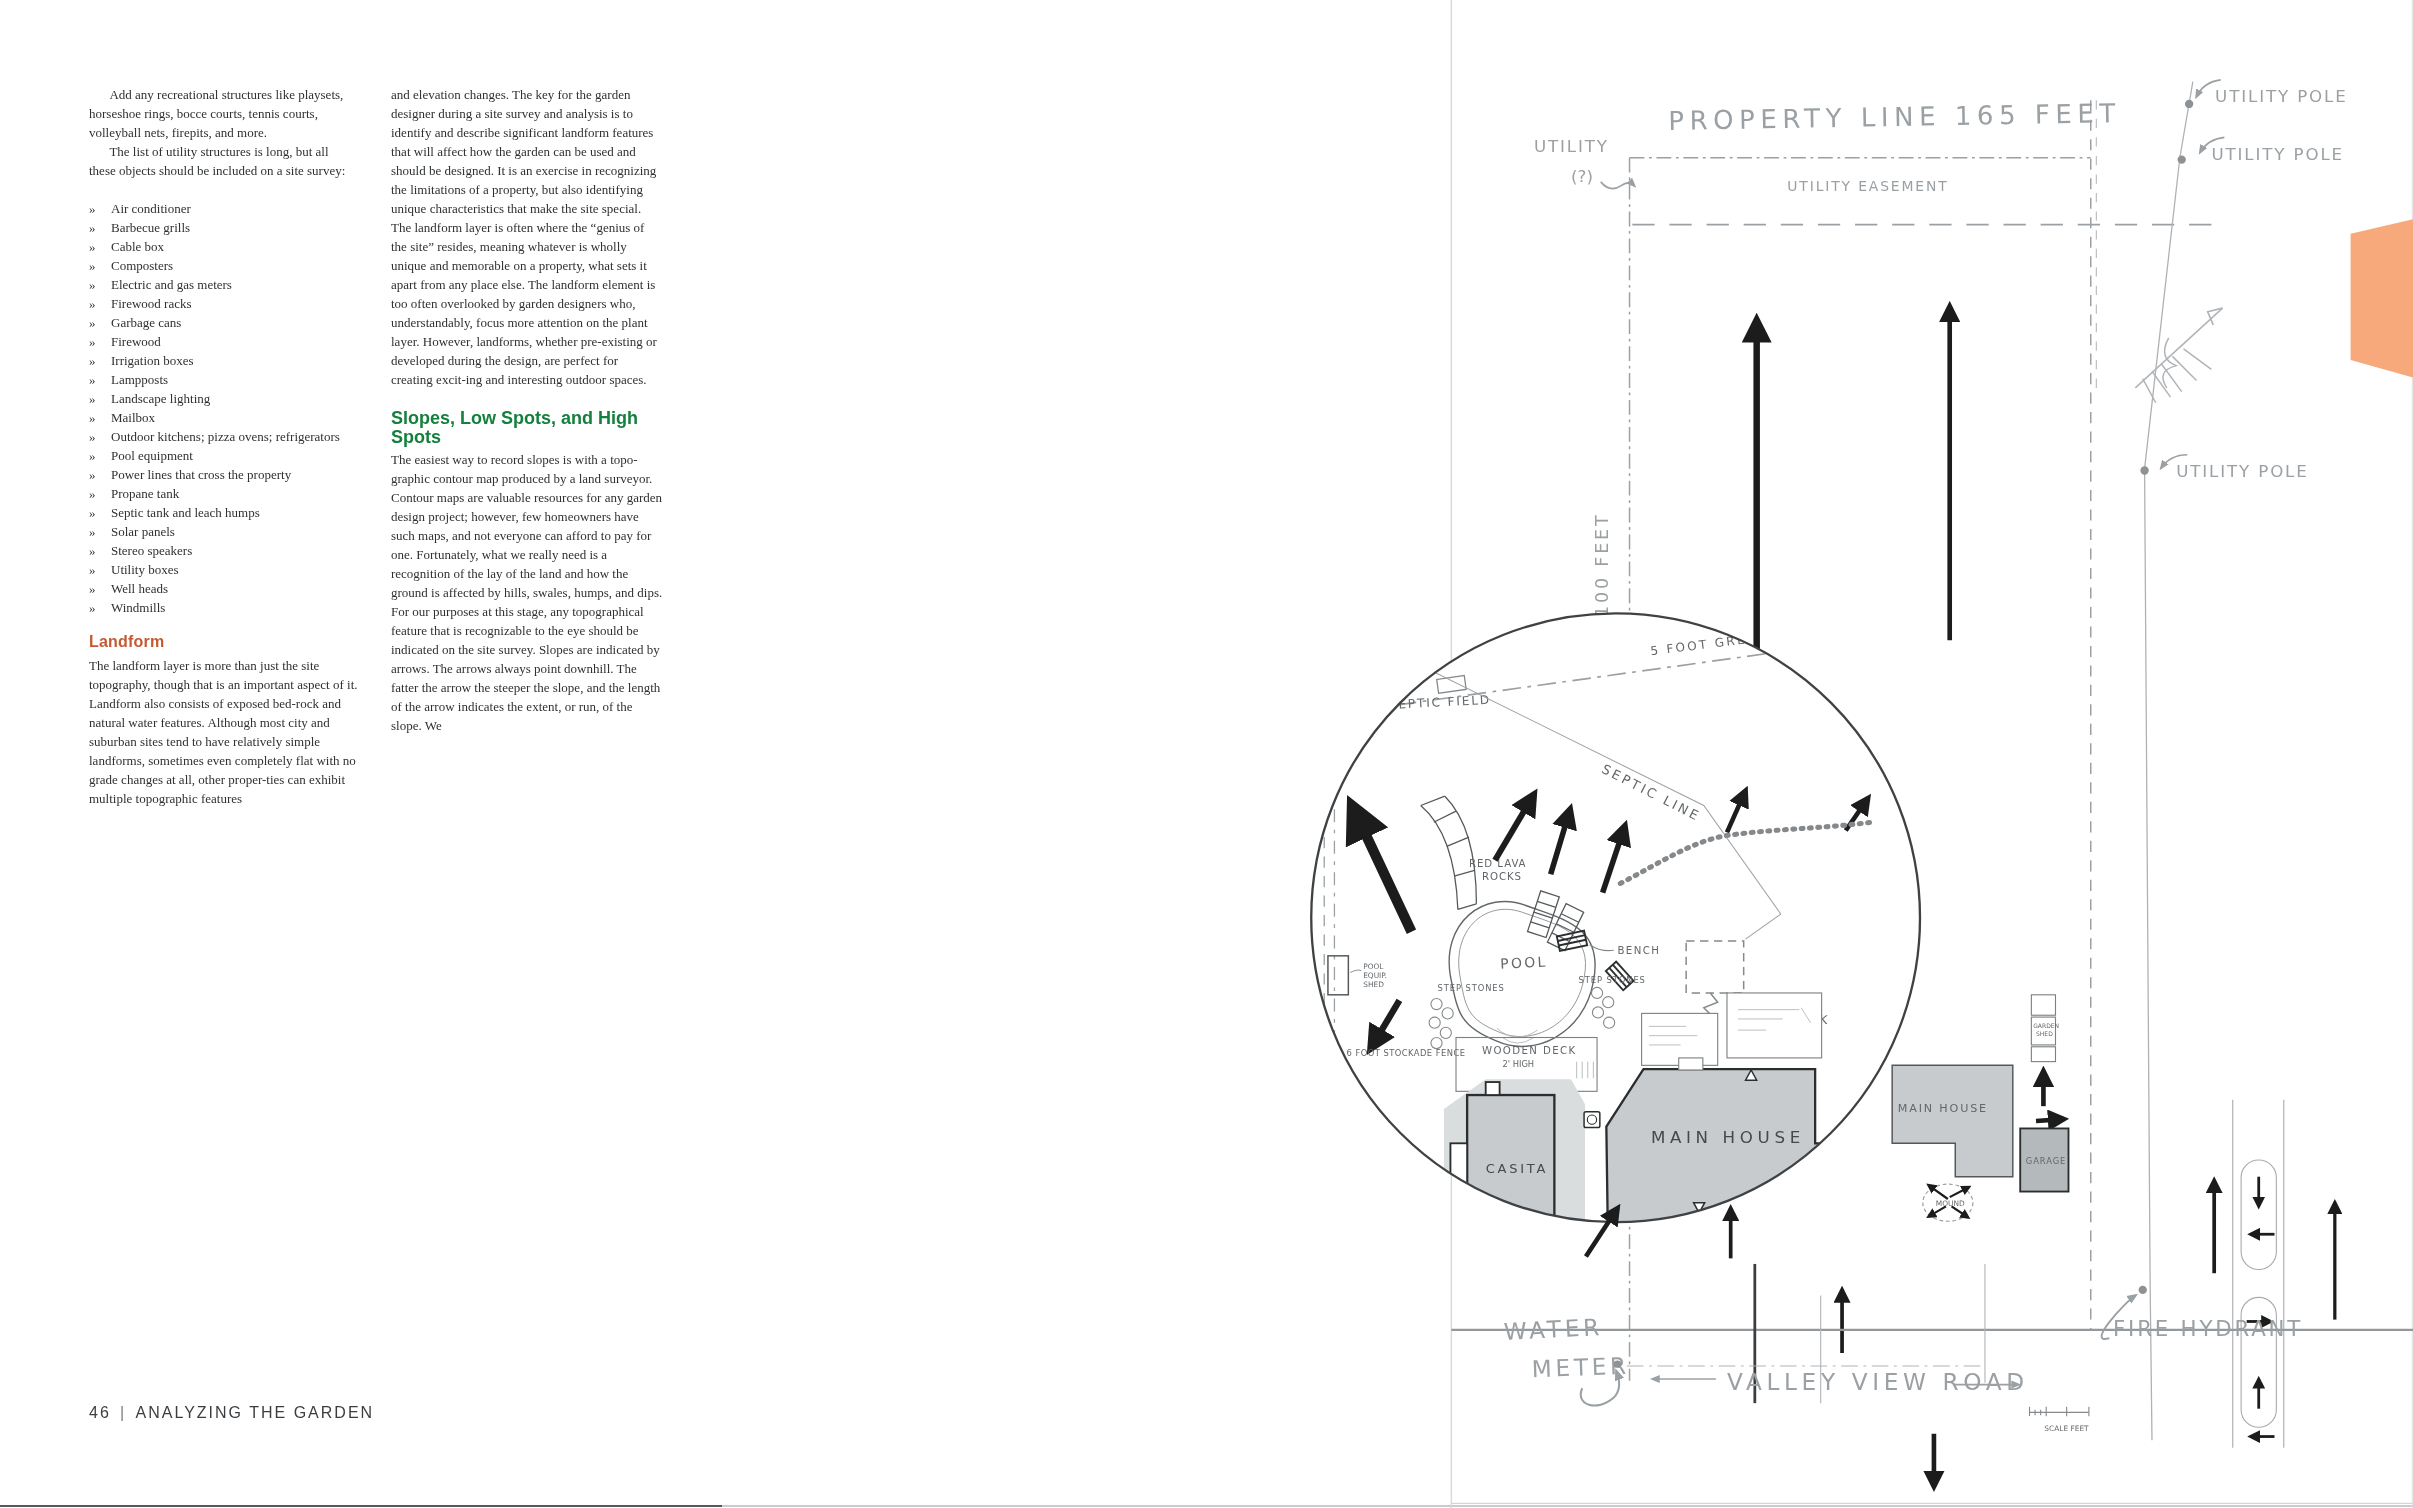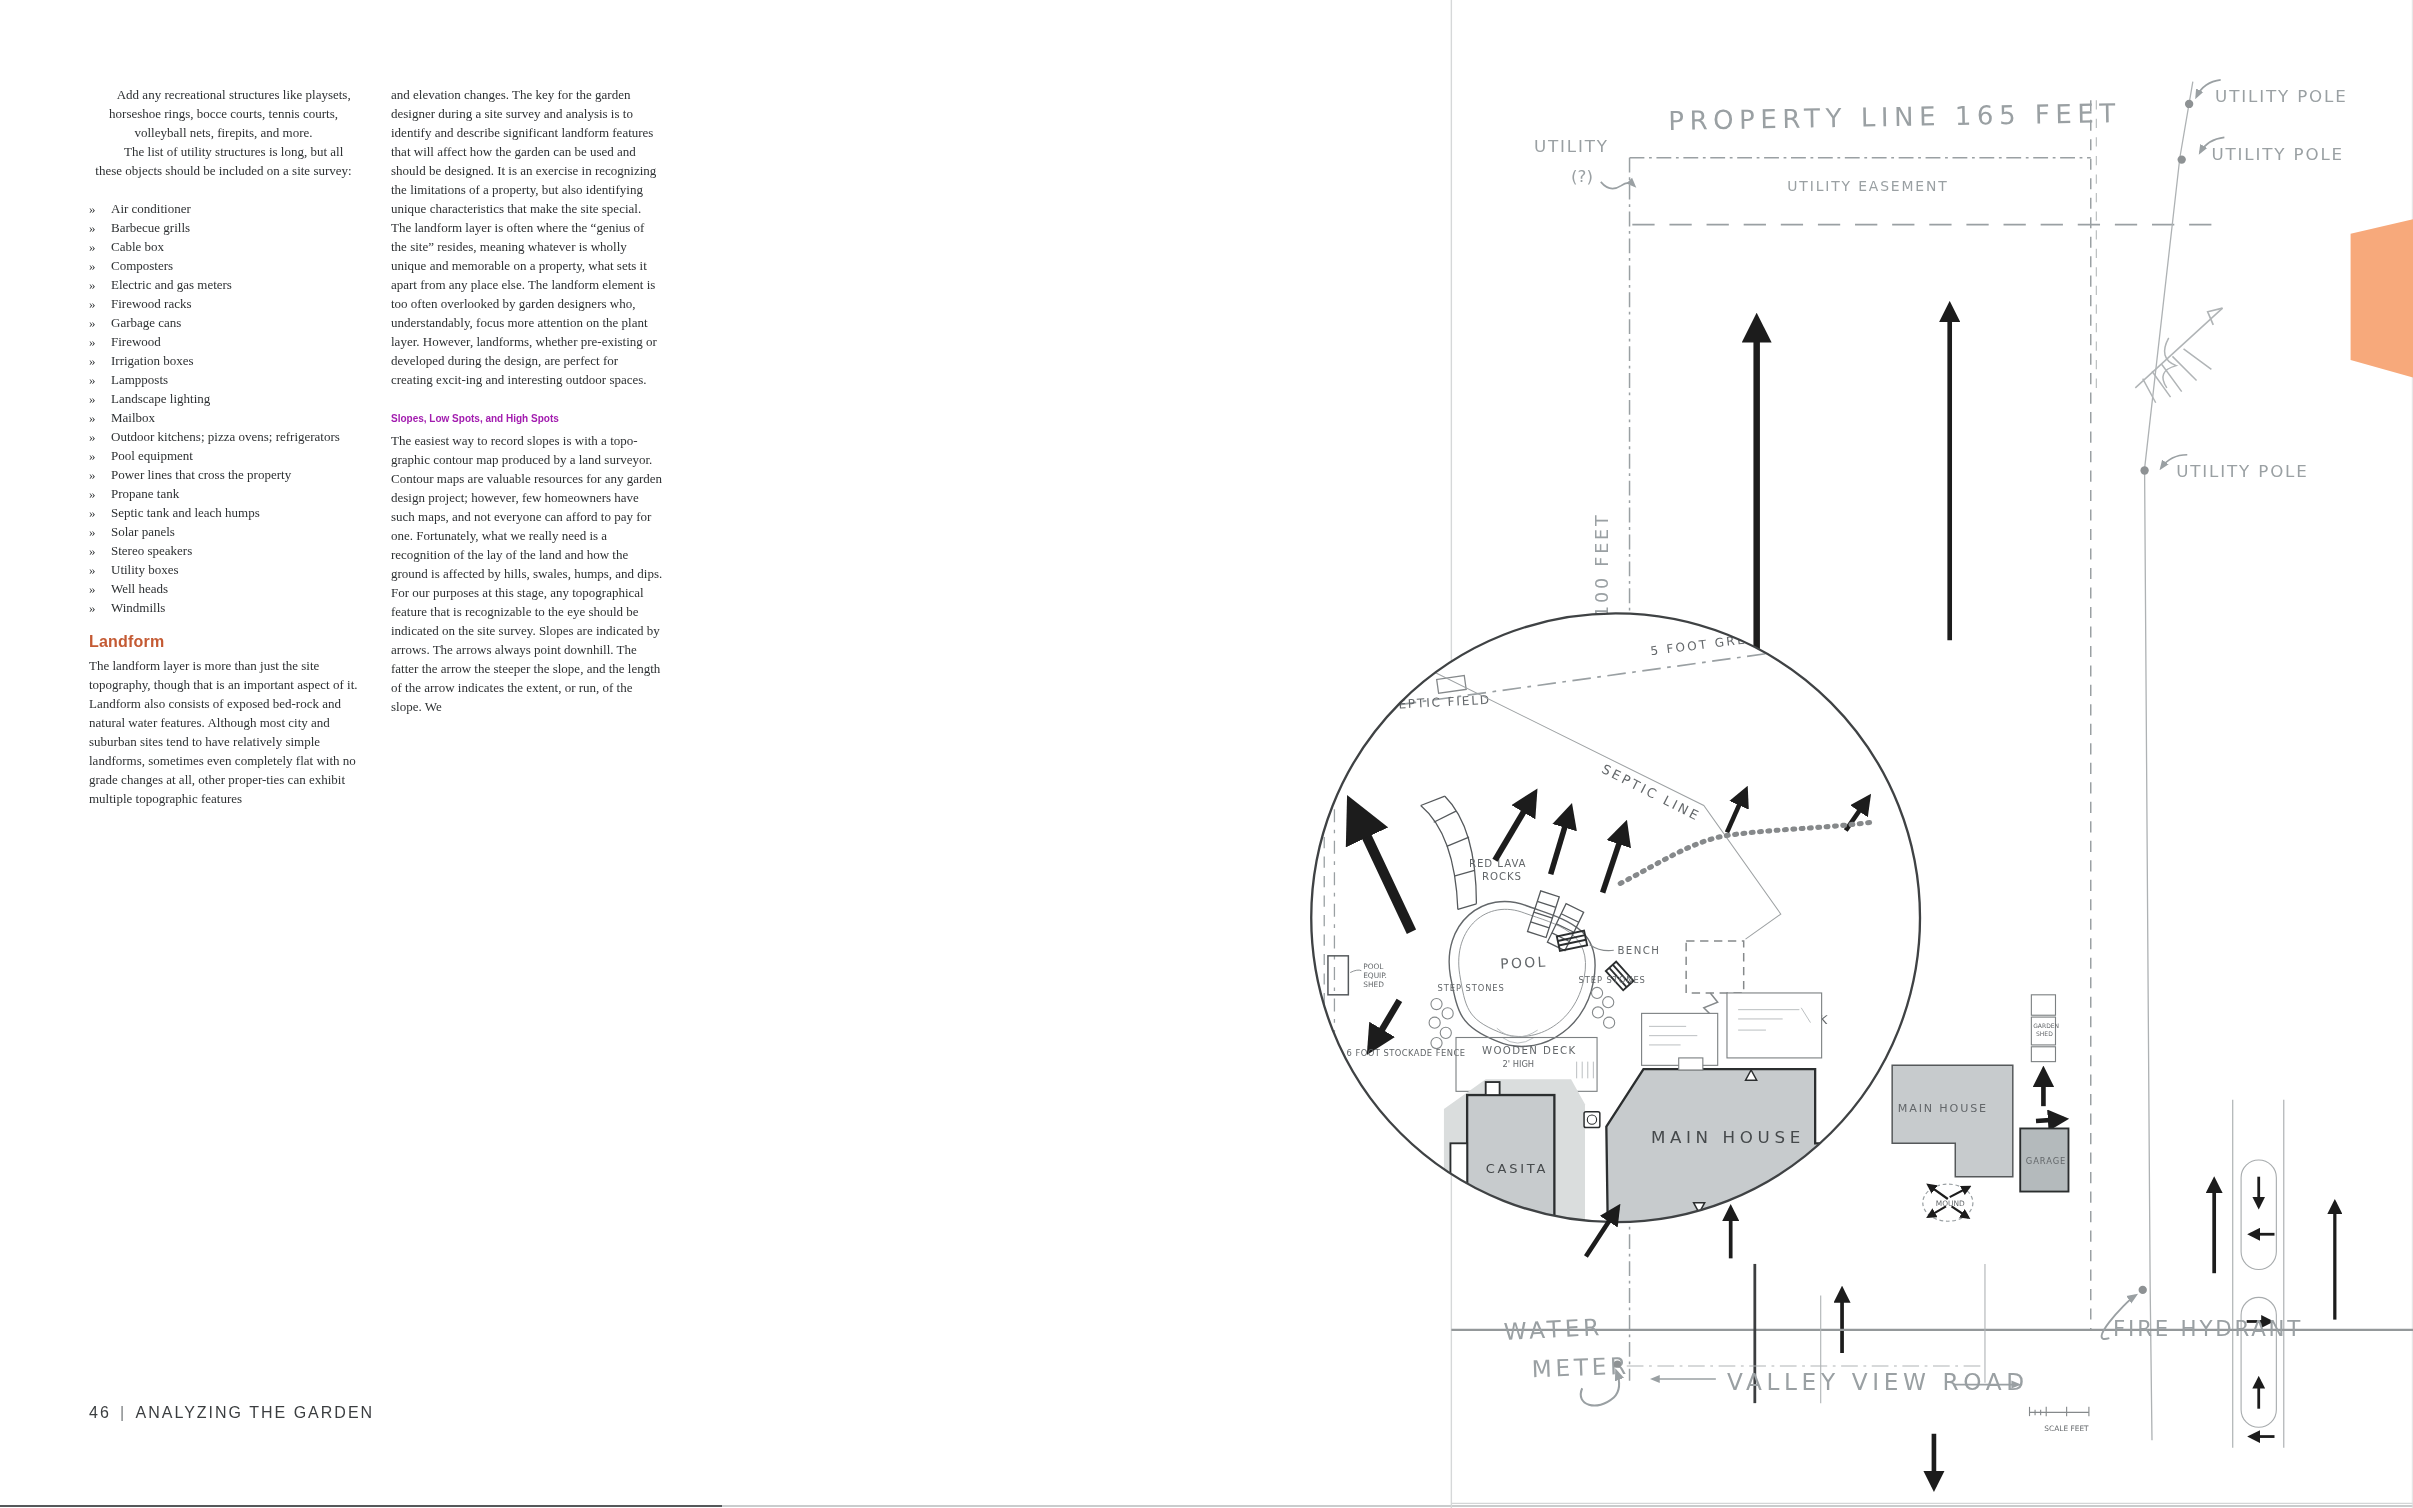--- a/index.html
+++ b/index.html
@@ -3,28 +3,28 @@
 <meta charset="utf-8">
 <style>
   html,body{margin:0;padding:0;}
   body{width:2413px;height:1508px;position:relative;background:#ffffff;overflow:hidden;
        font-family:"Liberation Serif",serif;color:var(--ink,#2e3133);}
   
   .col{position:absolute;top:85px;font-size:13px;line-height:19px;}
   #col1{left:89px;width:269px;}
   #col2{left:371px;width:272px;margin-left:20px;}
   .para{margin:0;}
-  .para.indent{text-indent:20.4px;text-align:center;}
+  .para.indent{text-indent:20.4px;}
   .utility-list{margin:18.6px 0 0 0;}
   .u-item{display:flex;}
   .u-marker{width:22px;flex:0 0 22px;}
   .landform-h{font-family:"Liberation Sans",sans-serif;font-weight:bold;font-size:16px;
               color:var(--accent-orange,#c45a33);margin:15px 0 5.6px 0;letter-spacing:0.2px;}
-  .subhead{font-family:"Liberation Sans",sans-serif;font-weight:bold;font-size:10px;
-           color:#a21caf;margin:20.4px 0 2.8px 0;}
+  .subhead{font-family:"Liberation Sans",sans-serif;font-weight:bold;font-size:18px;
+           color:#15803d;margin:20.4px 0 2.8px 0;}
   .caption{font-family:"Liberation Sans",sans-serif;font-size:11.6px;line-height:19.5px;
            color:var(--caption-gray,#5e7277);margin-top:43px;letter-spacing:0.2px;}
   .cap-tri{color:var(--accent-orange,#c45a33);font-size:10.2px;margin-right:5.6px;}
   #footer{position:absolute;left:89px;top:1404px;font-family:"Liberation Sans",sans-serif;
           font-size:16px;letter-spacing:2px;color:#3b3e40;}
   #footer .sep{margin:0 9.3px;color:#7a7e80;}
   
   .edge-bottom-left{position:absolute;left:0;top:1505px;width:722px;height:1.9px;background:#55585a;}
   .edge-bottom-right{position:absolute;left:722px;top:1505px;width:1691px;height:1.9px;background:#c9cccd;}
   

